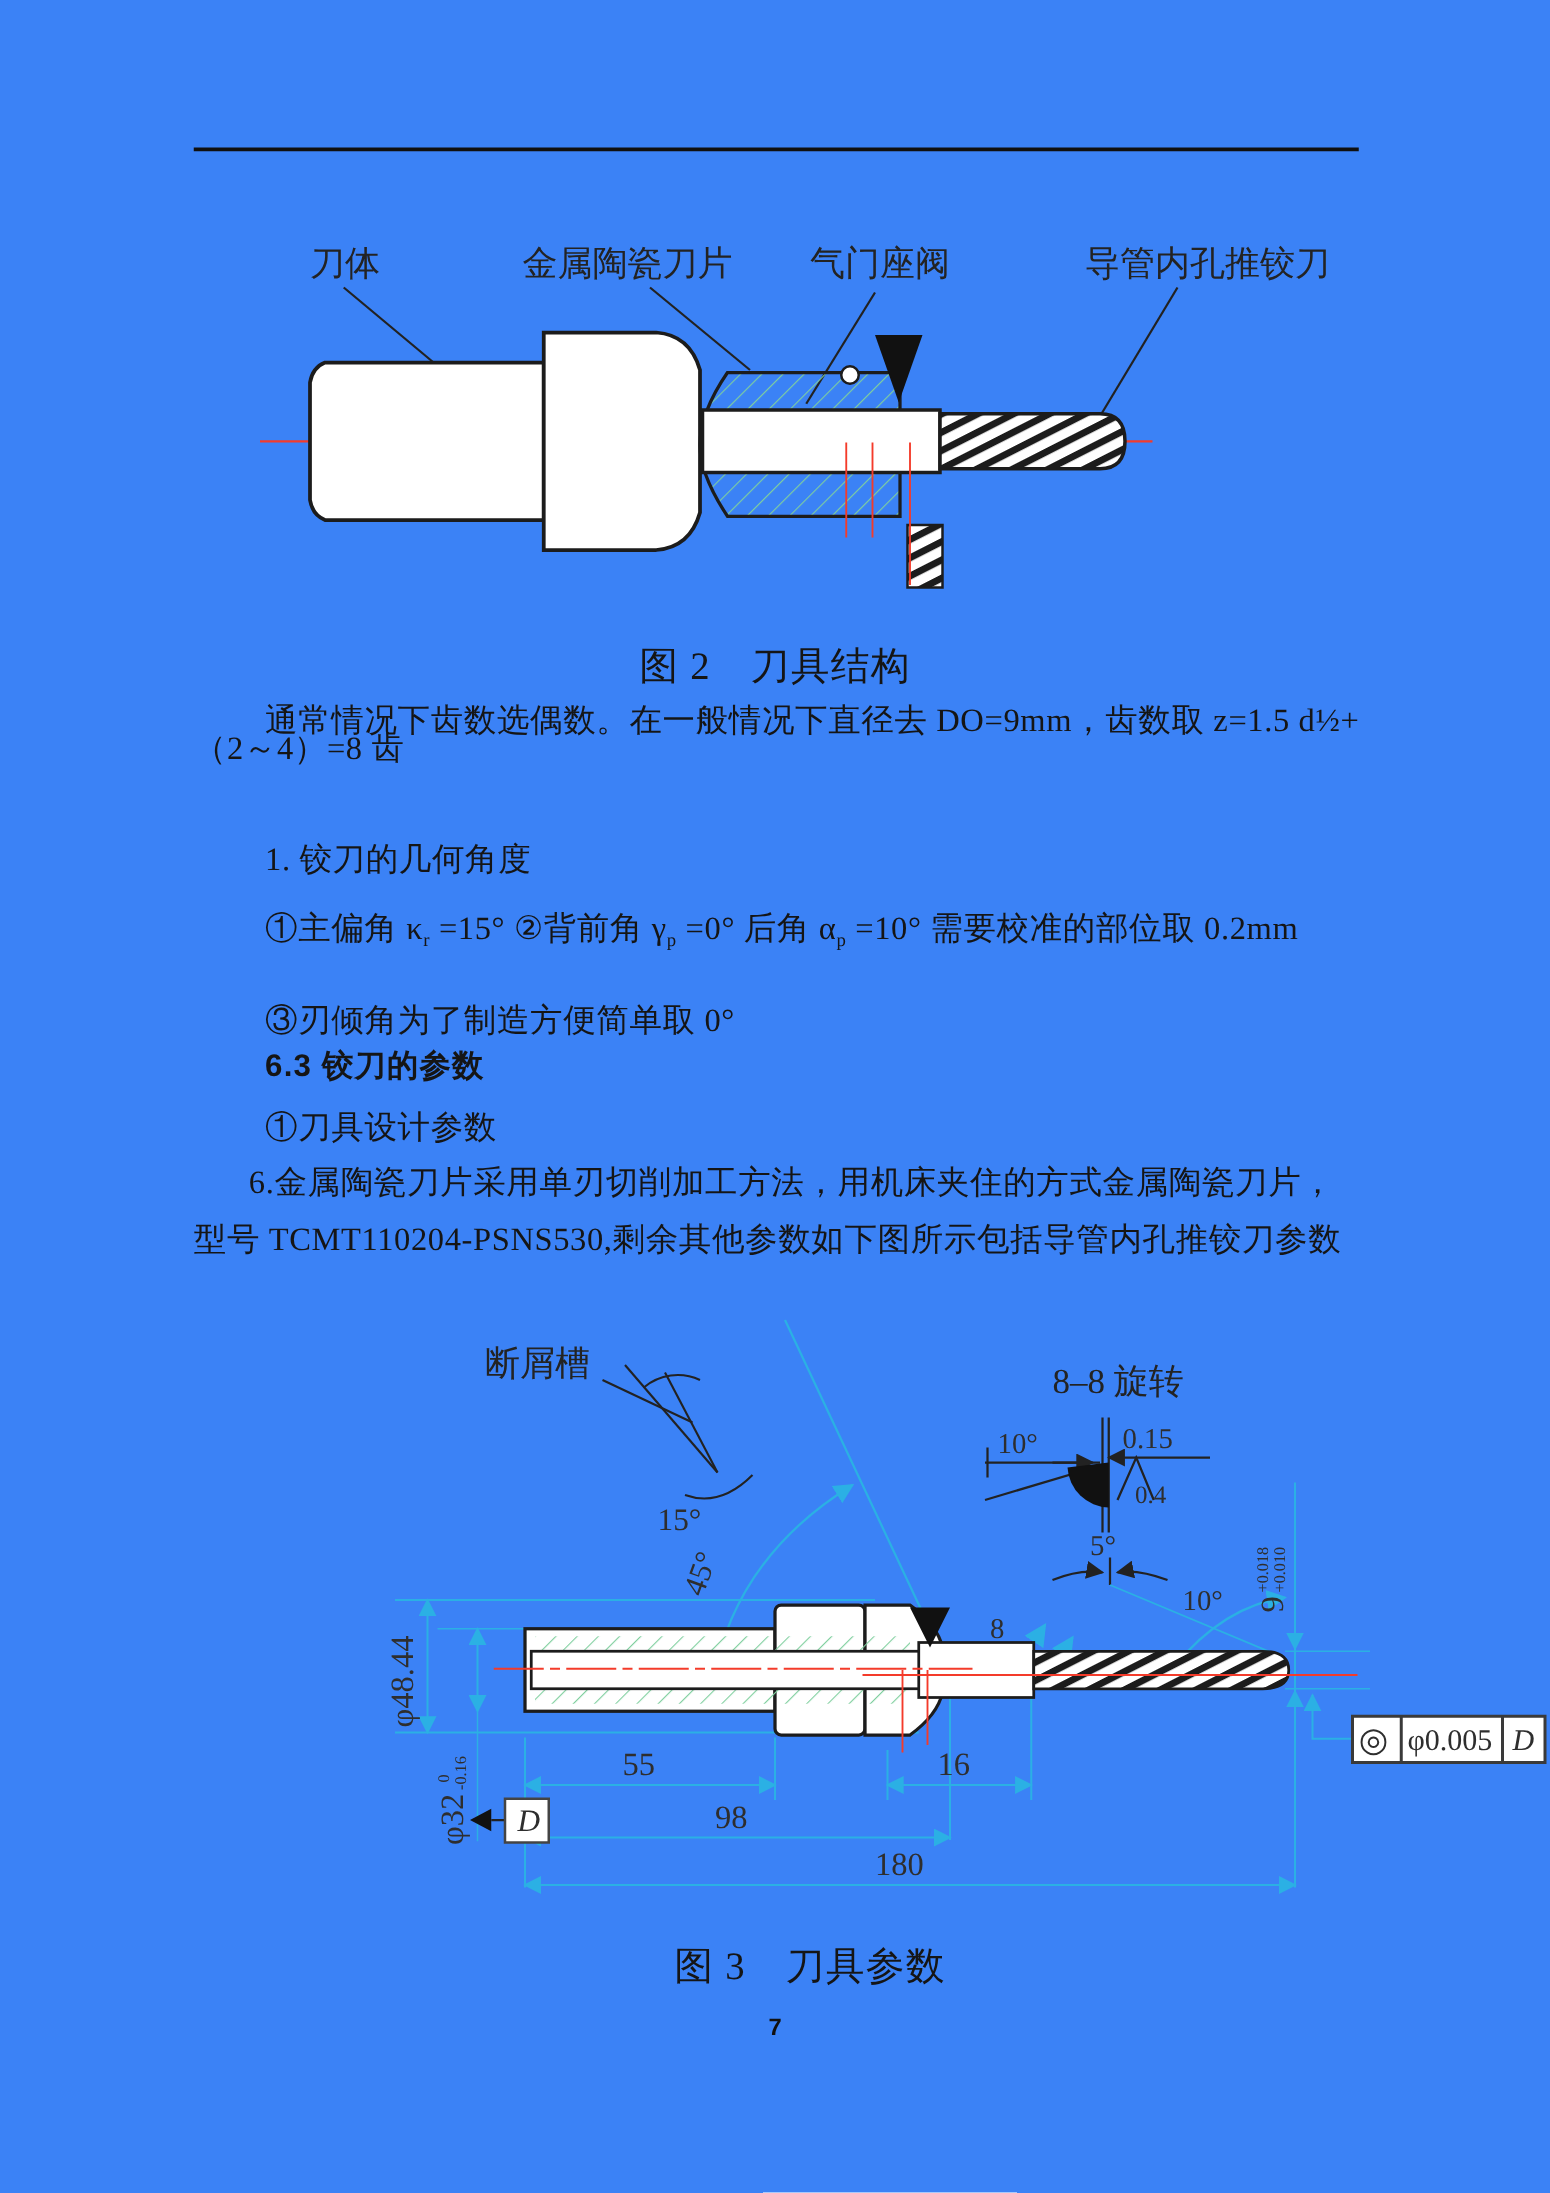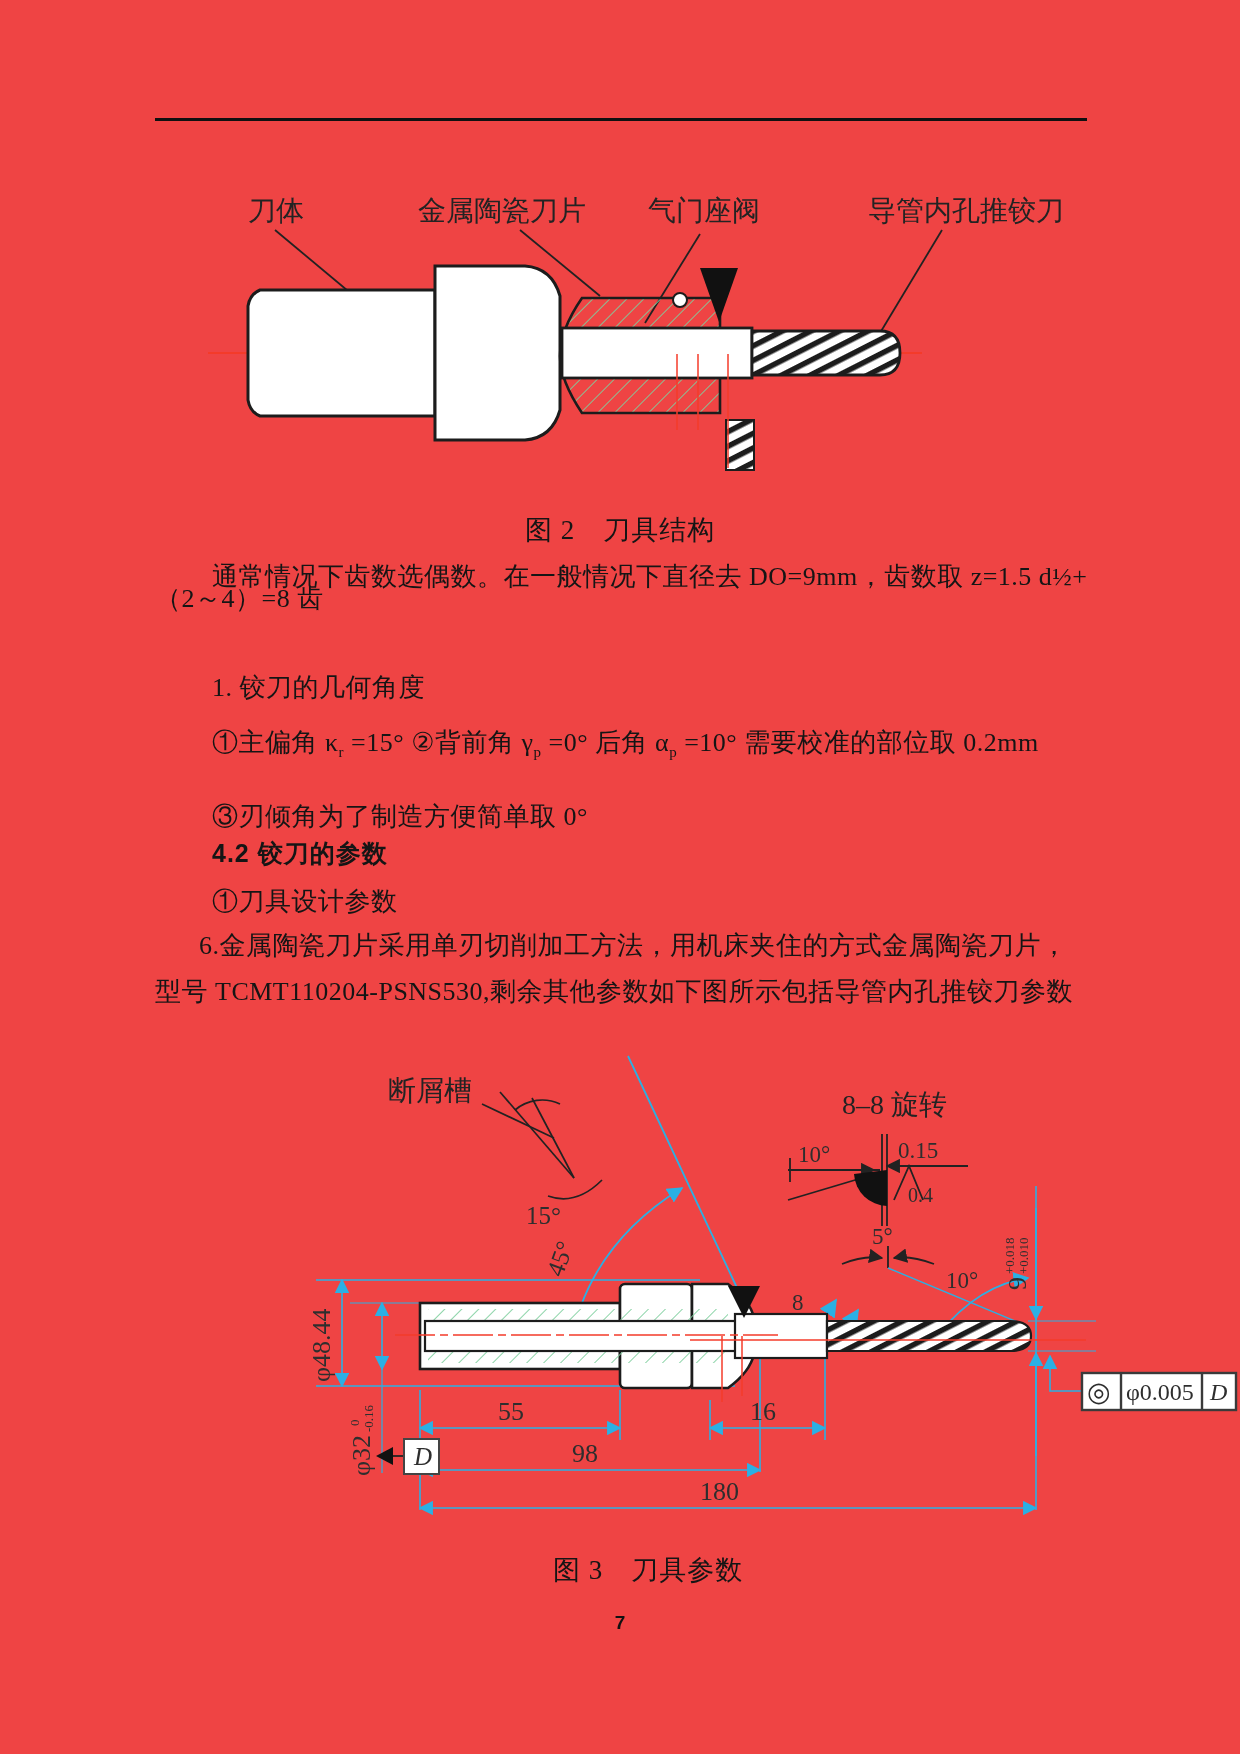--- a/index.html
+++ b/index.html
@@ -1,26 +1,26 @@
 <!DOCTYPE html>
 <html><head>
 <meta charset="utf-8">
 <style>
   * { margin:0; padding:0; box-sizing:border-box; }
   html,body { background:#ffffff; }
   .page {
-    position:relative; width:1240px; height:1754px; background:#ef4444;
+    position:relative; width:1240px; height:1754px; background:#3b82f6;
     font-family:"Liberation Serif","DejaVu Serif",serif; color:#111;
     overflow:hidden;
   }
   .top-rule { position:absolute; left:155px; top:118px; width:932px; height:3px; background:#101010; }
   .txt { position:absolute; left:155px; width:945px; font-size:26px; line-height:34px; color:#151515; letter-spacing:0.5px; white-space:nowrap; }
   .indent2 { padding-left:57px; }
   .indent15 { padding-left:44px; }
-  .caption { position:absolute; left:0; width:1240px; text-align:center; font-size:27px; color:#151515; letter-spacing:1px; }
+  .caption { position:absolute; left:0; width:1240px; text-align:center; font-size:31px; color:#151515; letter-spacing:1px; }
   .h42 { font-family:"Liberation Sans","DejaVu Sans",sans-serif; font-weight:700; font-size:25px; letter-spacing:1px; }
   sub.s { font-size:15px; }
   .pagenum { position:absolute; left:0; top:1612px; width:1240px; text-align:center;
     font-family:"Liberation Sans","DejaVu Sans",sans-serif; font-weight:700; font-size:19px; color:#111; }
   svg text { fill:#232323; }
   svg .cjk { font-family:"Liberation Serif","DejaVu Serif",serif; }
   svg .dim { font-family:"Liberation Serif","DejaVu Serif",serif; fill:#2e2e2e; }
 </style>
 </head>
 <body>
@@ -78,21 +78,21 @@
 
   <div class="caption" style="top:512px;">图 2　刀具结构</div>
 
   <div class="txt indent2" style="top:560px;">通常情况下齿数选偶数。在一般情况下直径去 DO=9mm，齿数取 z=1.5 d½+</div>
   <div class="txt" style="top:582px;">（2～4）=8 齿</div>
   <div class="txt indent2" style="top:671px;">1. 铰刀的几何角度</div>
   <div class="txt indent2" style="top:726px;">
     <span>①主偏角 κ</span><sub class="s">r</sub><span> =15°  ②背前角 γ</span><sub class="s">p</sub><span> =0°  后角 α</span><sub class="s">p</sub><span> =10°  需要校准的部位取 0.2mm</span>
   </div>
   <div class="txt indent2" style="top:800px;">③刃倾角为了制造方便简单取 0°</div>
-  <div class="txt indent2 h42" style="top:836px;">4.2 铰刀的参数</div>
+  <div class="txt indent2 h42" style="top:836px;">6.3 铰刀的参数</div>
   <div class="txt indent2" style="top:885px;">①刀具设计参数</div>
   <div class="txt indent15" style="top:929px;">6.金属陶瓷刀片采用单刃切削加工方法，用机床夹住的方式金属陶瓷刀片，</div>
   <div class="txt" style="top:975px;">型号 TCMT110204-PSNS530,剩余其他参数如下图所示包括导管内孔推铰刀参数</div>
 
   <svg style="position:absolute;left:230px;top:1048px;" width="1010" height="472" viewBox="0 0 1010 472">
     <defs>
       <marker id="mc" viewBox="0 0 10 10" refX="9" refY="5" markerWidth="9" markerHeight="9" orient="auto-start-reverse">
         <path d="M0,0 L10,5 L0,10 Z" fill="#2bb0e4"></path>
       </marker>
       <marker id="mb" viewBox="0 0 10 10" refX="9" refY="5" markerWidth="8" markerHeight="8" orient="auto-start-reverse">

